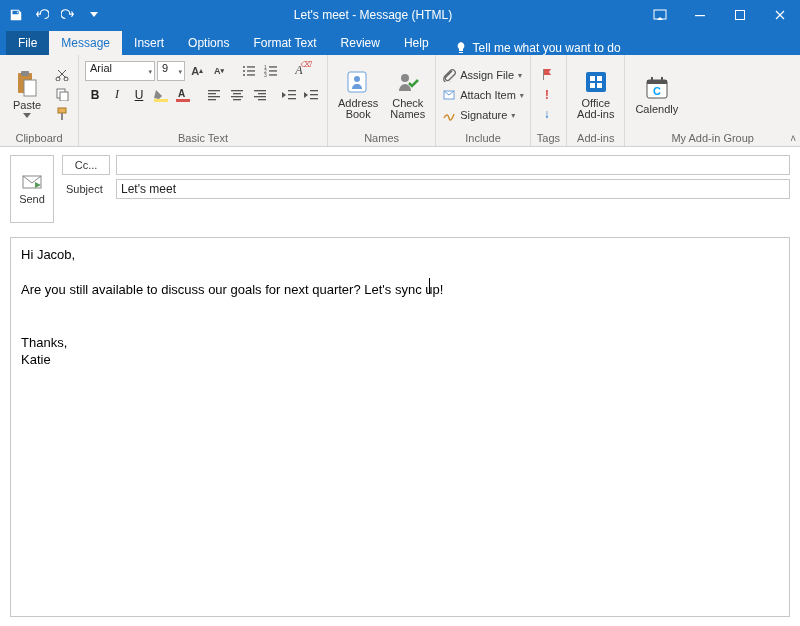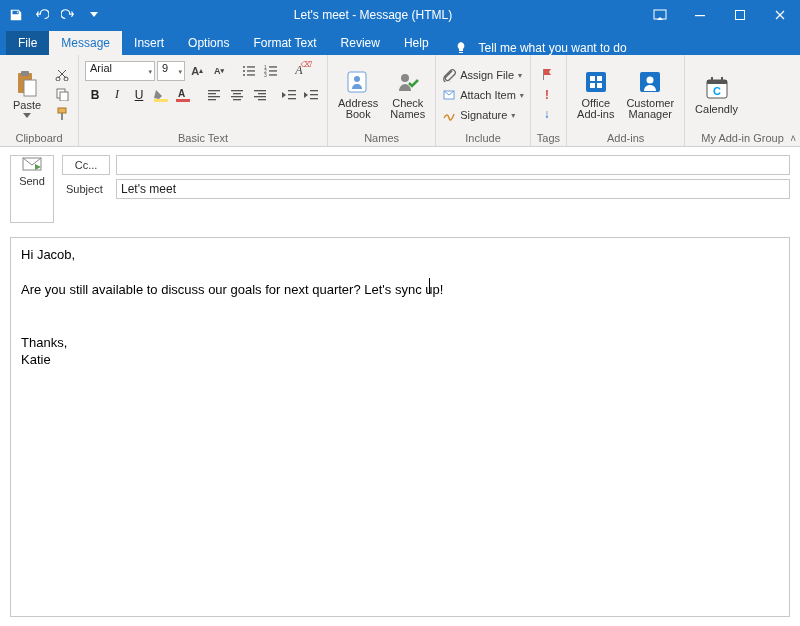--- a/index.html
+++ b/index.html
@@ -11,21 +11,21 @@
 .qat-btn { width:24px; height:22px; display:flex; align-items:center; justify-content:center; }
 .title-center { flex:1; text-align:center; font-size:12px; }
 .win-ctrls { display:flex; align-items:center; }
 .wc { width:40px; height:29px; display:flex; align-items:center; justify-content:center; }
 
 
 .tabs { height:26px; background:#1a73c7; display:flex; align-items:flex-end; padding-left:6px; }
 .tab { padding:5px 12px; color:#fff; font-size:12px; border:none; cursor:pointer; }
 .tab.file { background:#135a9a; }
 .tab.active { background:#f3f2f1; color:#1a73c7; }
-.tellme { display:flex; align-items:center; color:#fff; gap:12px; padding:0 10px; font-size:12px; margin-left:4px;}
+.tellme { display:flex; align-items:center; color:#fff; gap:6px; padding:0 10px; font-size:12px; margin-left:4px;}
 
 
 .ribbon { height:92px; background:#f3f2f1; border-bottom:1px solid #d0d0d0; display:flex; }
 .group { border-right:1px solid #dadada; padding:3px 6px 2px 6px; display:flex; flex-direction:column; position:relative; }
 .group-body { flex:1; display:flex; align-items:center; gap:4px; }
 .group-label { text-align:center; font-size:11px; color:#666; padding-top:2px; position:relative; }
 
 .big-btn { display:flex; flex-direction:column; align-items:center; justify-content:center; gap:2px; padding:2px 4px; min-width:42px; cursor:pointer; }
 .big-btn .lbl { font-size:11px; line-height:11px; text-align:center; color:#333; }
 .icon32 { width:28px; height:28px; display:flex; align-items:center; justify-content:center; }
@@ -35,21 +35,21 @@
 .font-sel { height:20px; border:1px solid #bbb; background:#fff; font-size:11px; padding:0 12px 0 4px; position:relative;}
 .font-sel.fname { width:70px; }
 .font-sel.fsize { width:28px; }
 .dd-car { position:absolute; right:2px; top:6px; font-size:7px; color:#666; }
 .attach-line { display:flex; align-items:center; gap:4px; font-size:11px; color:#333; height:19px; cursor:pointer;}
 .collapse-car { position:absolute; right:4px; bottom:2px; font-size:10px; color:#666; cursor:pointer;}
 
 
 .compose { padding:8px 10px; }
 .header-grid { display:flex; }
-.send-box { width:44px; height:68px; border:1px solid #c8c8c8; display:flex; flex-direction:column; align-items:center; justify-content:flex-start; gap:3px; margin-right:8px; cursor:pointer;}
+.send-box { width:44px; height:68px; border:1px solid #c8c8c8; display:flex; flex-direction:column; align-items:center; justify-content:center; gap:3px; margin-right:8px; cursor:pointer;}
 .send-box .lbl { font-size:11px; color:#333; }
 .fields { flex:1; display:flex; flex-direction:column; gap:4px; }
 .field-row { display:flex; align-items:stretch; height:20px; }
 .field-btn { width:48px; border:1px solid #c8c8c8; font-size:11px; display:flex; align-items:center; justify-content:center; color:#333; background:#fff; cursor:pointer;}
 .field-lbl { width:48px; font-size:11px; display:flex; align-items:center; padding-left:4px; color:#333; }
 .field-input { flex:1; border:1px solid #c8c8c8; margin-left:6px; padding:0 4px; font-size:12px; color:#222; background:#fff; }
 .body-area { margin-top:14px; border:1px solid #c8c8c8; height:380px; padding:8px 10px; font-size:13px; color:#000; line-height:1.35; position:relative;}
 .body-area p { margin:0; }
 .caret { position:absolute; width:1px; height:16px; background:#000; }
 
@@ -347,31 +347,20 @@
               <rect x="3" y="3" width="20" height="20" rx="2" fill="#1a73c7"></rect>
               <rect x="7" y="7" width="5" height="5" fill="#fff"></rect>
               <rect x="14" y="7" width="5" height="5" fill="#fff"></rect>
               <rect x="7" y="14" width="5" height="5" fill="#fff"></rect>
               <rect x="14" y="14" width="5" height="5" fill="#fff"></rect>
             </svg>
           </span>
         <span class="lbl" style="white-space:pre-line">Office
 Add-ins</span>
       </div>
-      <div class="big-btn">
-        <span class="icon32">
-            <svg width="26" height="26">
-              <rect x="3" y="3" width="20" height="20" rx="2" fill="#1a73c7"></rect>
-              <circle cx="13" cy="11" r="3.5" fill="#fff"></circle>
-              <path d="M7 22c0-4 3-6 6-6s6 2 6 6" fill="#fff"></path>
-            </svg>
-          </span>
-        <span class="lbl" style="white-space:pre-line">Customer
-Manager</span>
-      </div>
     </div>
     <div class="group-label">Add-ins</div>
   </div>
 
   <div class="group" style="border-right:none;flex:1">
     <div class="group-body">
       <div class="big-btn">
         <span class="icon32">
             <svg width="26" height="26">
               <rect x="3" y="5" width="20" height="18" rx="2" fill="#fff" stroke="#555"></rect>

